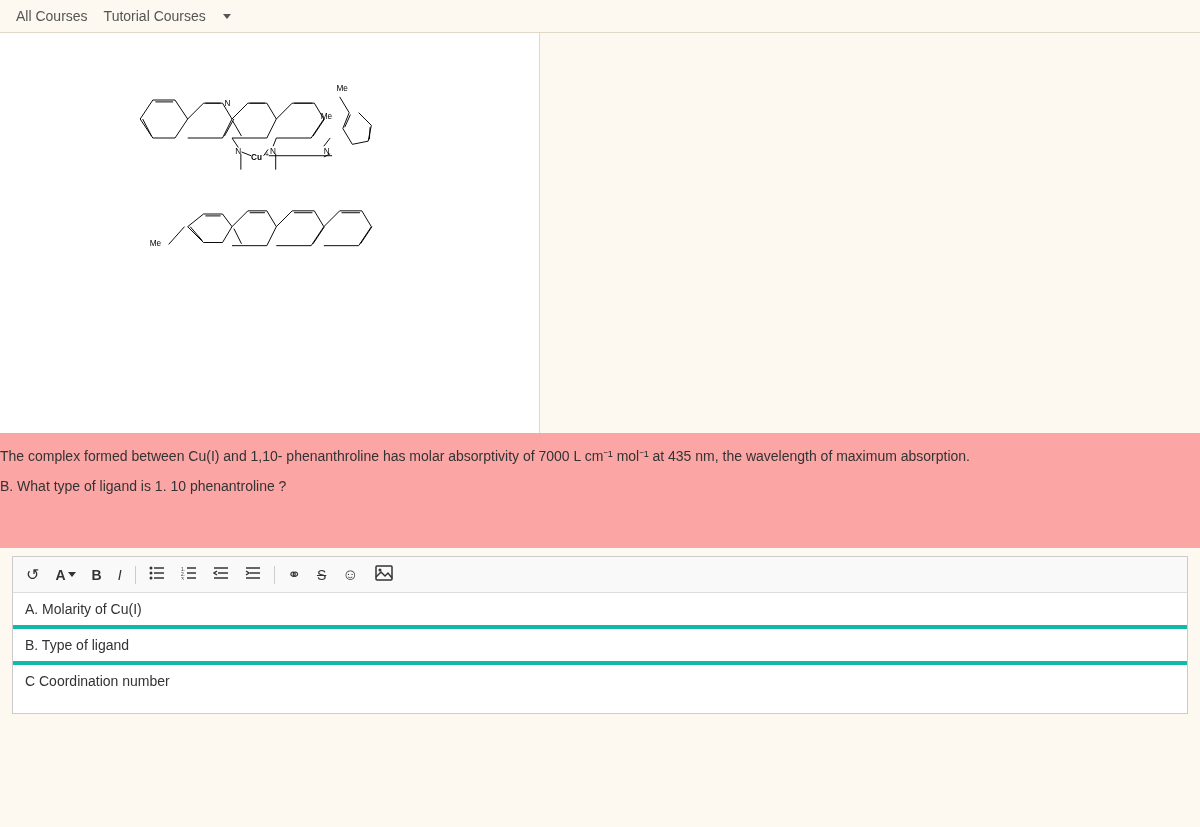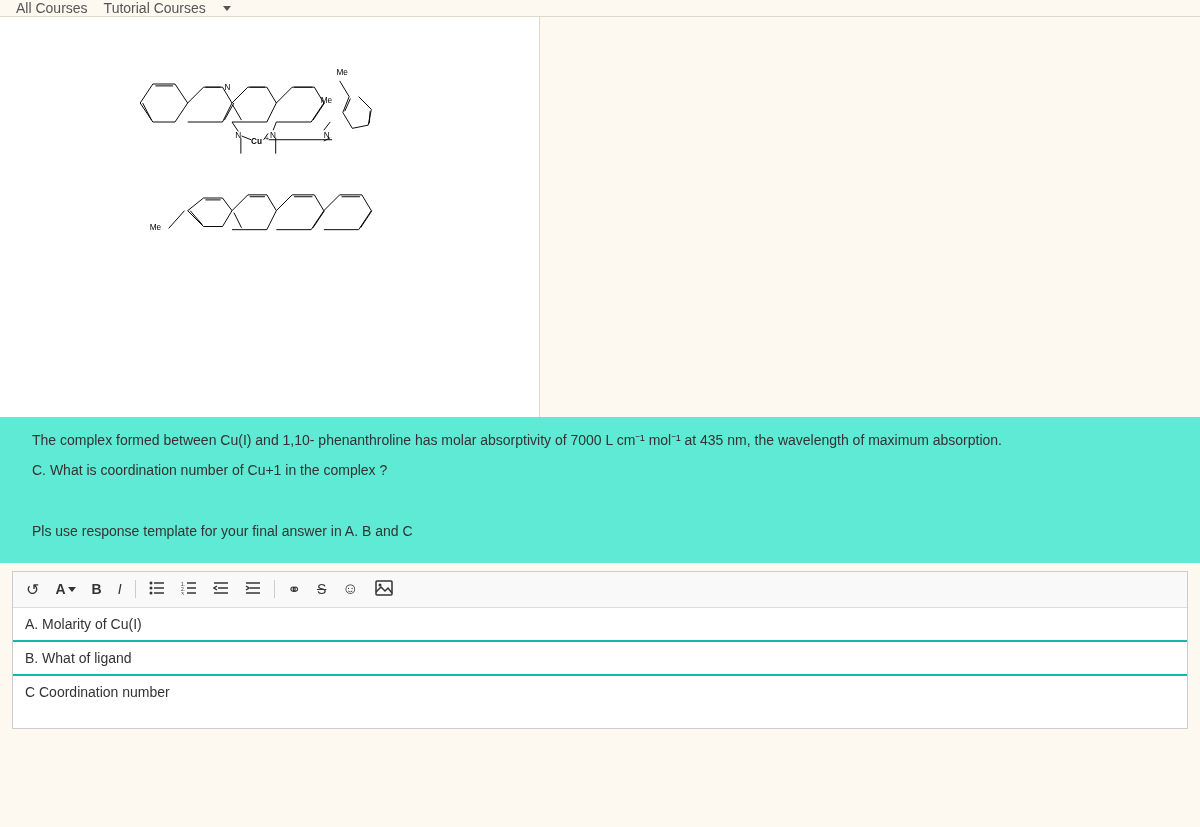--- a/index.html
+++ b/index.html
@@ -7,21 +7,21 @@
       font-family: Arial, sans-serif;
       background: #fdf8f0;
       color: #333;
       font-size: 14px;
       min-height: 827px;
     }
 
     .top-nav {
       display: flex;
       align-items: center;
-      padding: 0 16px;
+      padding: 8px 16px;
       background: #fdf8f0;
       border-bottom: 1px solid #e0d8c8;
       gap: 16px;
     }
 
     .nav-link {
       color: #555;
       cursor: pointer;
       font-size: 14px;
       text-decoration: none;
@@ -79,25 +79,25 @@
     }
 
     .right-panel {
       flex: 1;
       background: #fdf8f0;
       padding: 10px;
       min-height: 400px;
     }
 
     .question-text {
-      padding: 12px 32px;
+      padding: 12px 0;
       line-height: 1.6;
       font-size: 14px;
       color: #333;
-      background: #5eead4;
+      background: #fca5a5;
     }
 
     .question-text p {
       margin-bottom: 8px;
     }
 
     .editor-container {
       border: 1px solid #ccc;
       margin: 8px 12px;
       background: #fff;
@@ -144,21 +144,21 @@
       color: #333;
     }
 
     .editor-body {
       padding: 0;
       min-height: 120px;
     }
 
     .editor-row {
       padding: 8px 12px;
-      border-bottom: 2px solid #14b8a6;
+      border-bottom: 4px solid #14b8a6;
       font-size: 14px;
       color: #333;
       cursor: text;
     }
     .editor-row:last-child {
       border-bottom: none;
     }
     
     .icon-bold { font-weight: bold; }
     .icon-italic { font-style: italic; }
@@ -299,23 +299,22 @@
         </svg>
       </div>
     </div>
 
     <div class="right-panel">
     </div>
   </div>
 
   <div class="question-text">
     <p>The complex formed between Cu(I) and 1,10- phenanthroline has molar absorptivity of 7000 L cm⁻¹ mol⁻¹ at 435 nm, the wavelength of  maximum absorption.</p>
-    <p>C. What is coordination number of Cu+1 in the complex ?</p>
+    <p>B. What type of ligand is 1. 10 phenantroline ?</p>
     <p>&nbsp;</p>
-    <p>Pls use response template for your final answer in A. B and C</p>
   </div>
 
   <div class="editor-container">
     <div class="editor-toolbar">
 
       <button class="toolbar-btn">
         <span style="font-size:16px;">↺</span>
       </button>
 
       <button class="toolbar-font-btn">
@@ -397,17 +396,17 @@
               <rect x="1" y="1" width="16" height="14" rx="1" fill="none" stroke="#333" stroke-width="1.5"></rect>
               <circle cx="5" cy="5" r="1.5" fill="#333"></circle>
               <polyline points="1,12 6,7 10,11 13,8 17,13" fill="none" stroke="#333" stroke-width="1.5"></polyline>
             </svg>
         </span>
       </button>
     </div>
 
     <div class="editor-body">
       <div class="editor-row">A. Molarity of Cu(I)</div>
-      <div class="editor-row">B. What of ligand</div>
+      <div class="editor-row">B. Type of ligand</div>
       <div class="editor-row">C Coordination number</div>
     </div>
   </div>
 </div>
 
 </body></html>

